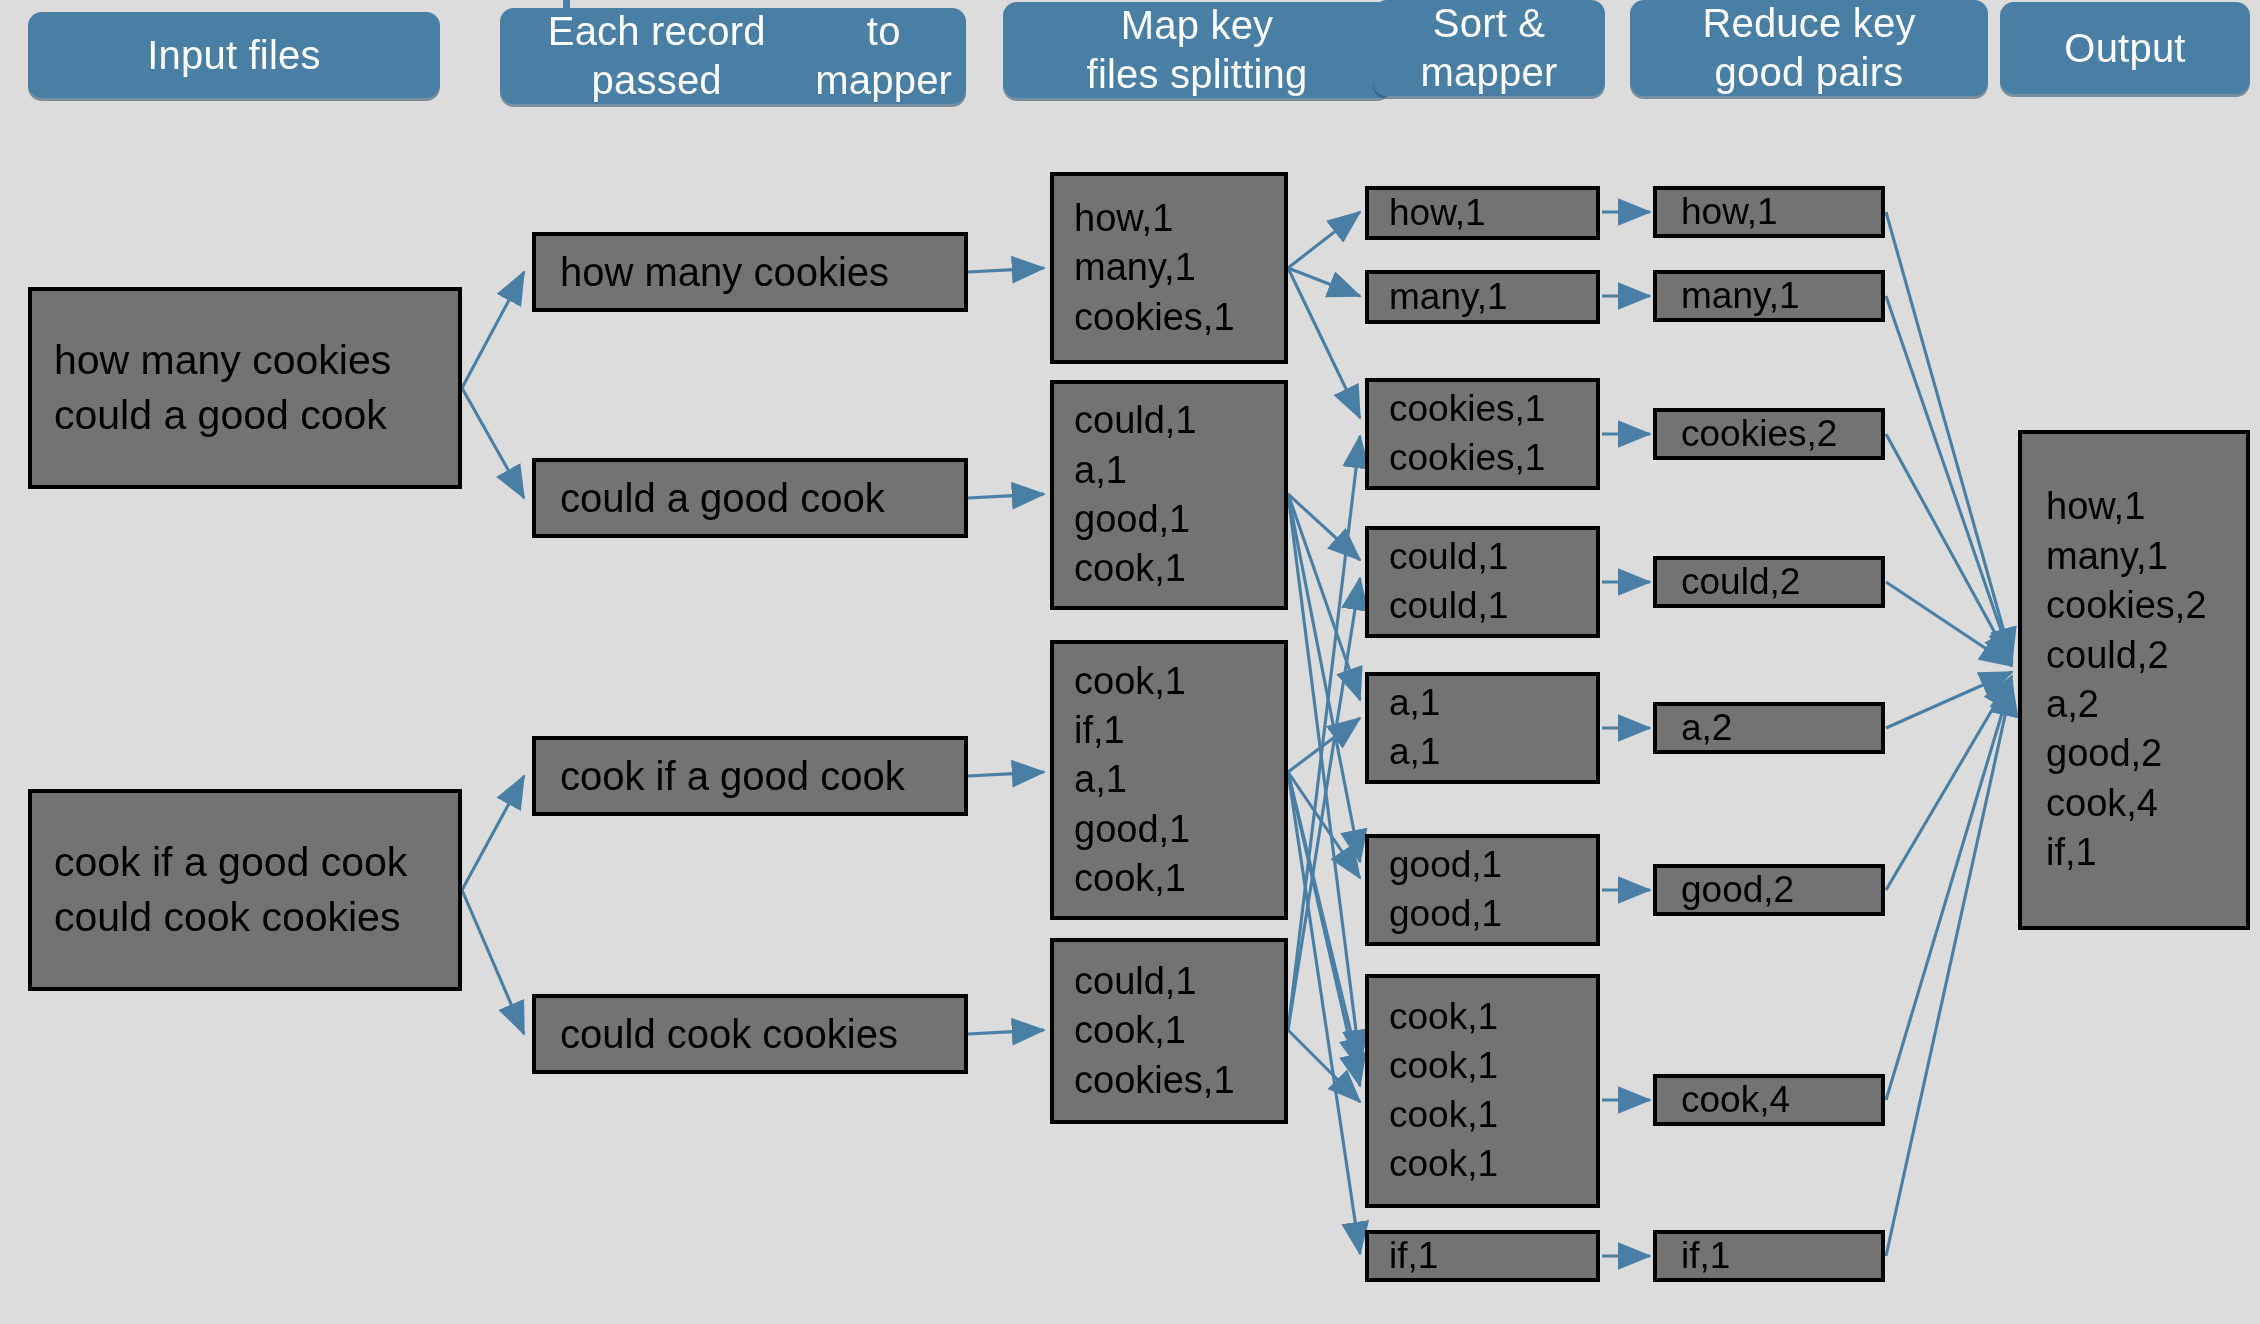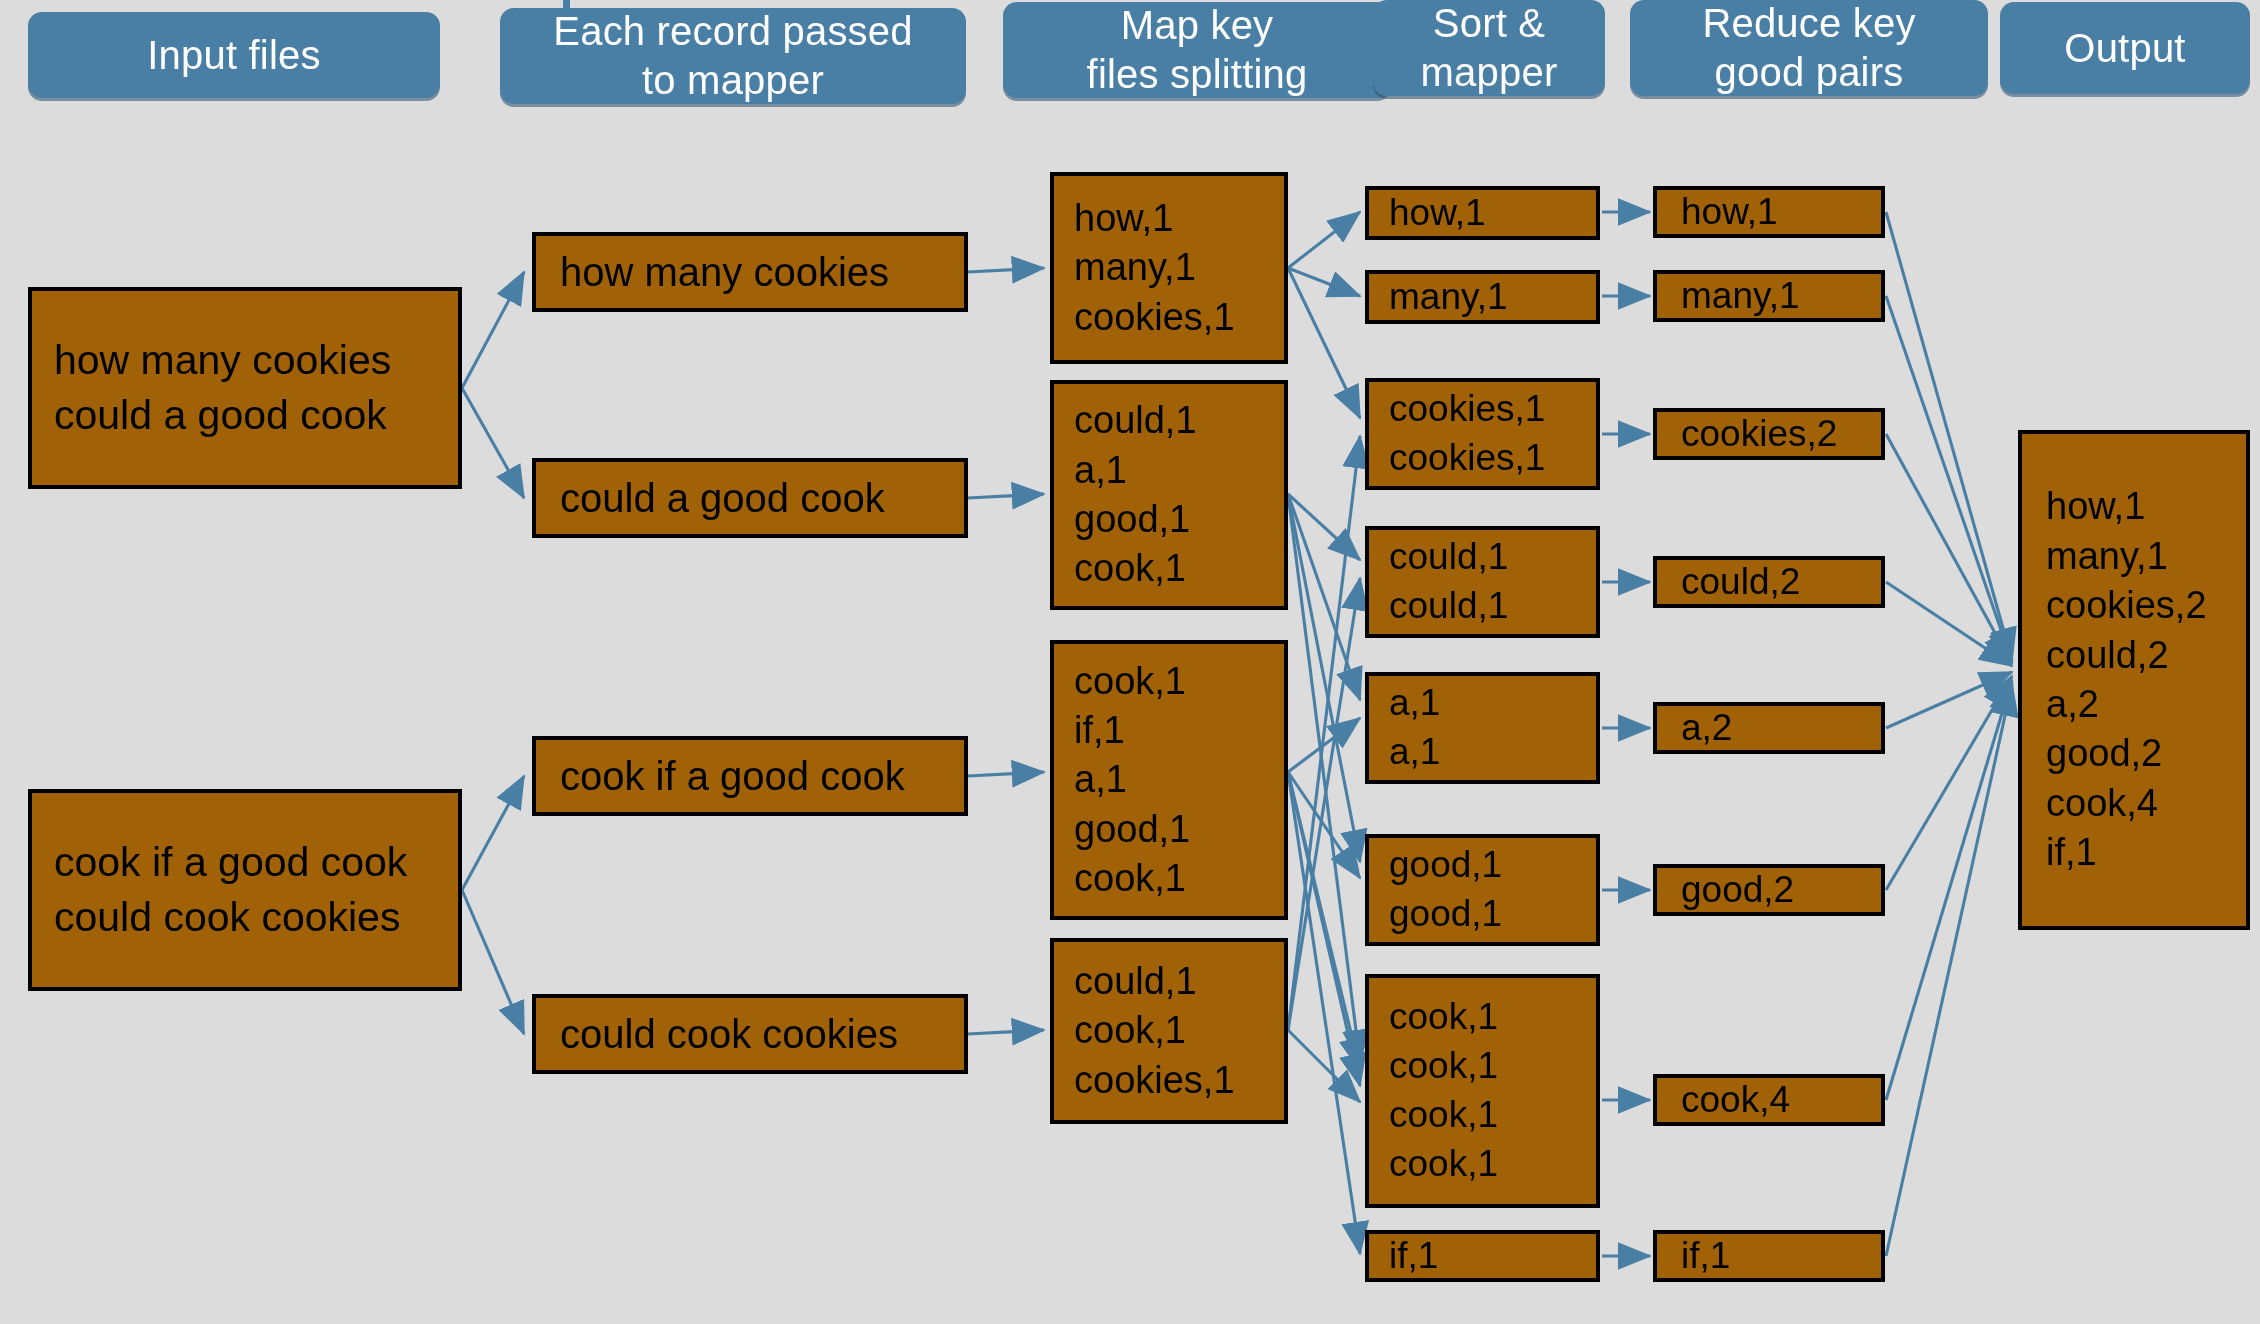--- a/index.html
+++ b/index.html
@@ -27,21 +27,21 @@
     line-height:1.22;
     letter-spacing:.2px;
     padding:0 6px;
     box-sizing:border-box;
     z-index:6;
   }
 
   
   .nbox{
     position:absolute;
-    background:#a16207;
+    background:#737373;
     border:4px solid #000000;
     box-sizing:border-box;
     display:flex;
     flex-direction:column;
     justify-content:center;
     font-size:38px;
     line-height:1.30;
     color:#000;
     padding-left:18px;
     padding-right:8px;
@@ -66,21 +66,21 @@
 <body>
 
 <div id="stage">
 
   <div class="tick" style="left:563px;top:0px;width:7px;height:14px;"></div>
 
   <div class="hdr" style="left:28px;top:12px;width:412px;height:86px;">
     <span>Input files</span>
   </div>
 
-  <div class="hdr" style="left:500px;top:8px;width:466px;height:96px;flex-direction:column;">
+  <div class="hdr" style="left:500px;top:8px;width:466px;height:96px;flex-direction:row;">
     <span>Each record passed</span>
     <span>to mapper</span>
   </div>
 
   <div class="hdr" style="left:1003px;top:2px;width:388px;height:96px;flex-direction:column;">
     <span>Map key</span>
     <span>files splitting</span>
   </div>
 
   <div class="hdr" style="left:1373px;top:0px;width:232px;height:96px;flex-direction:column;justify-content:center;">

